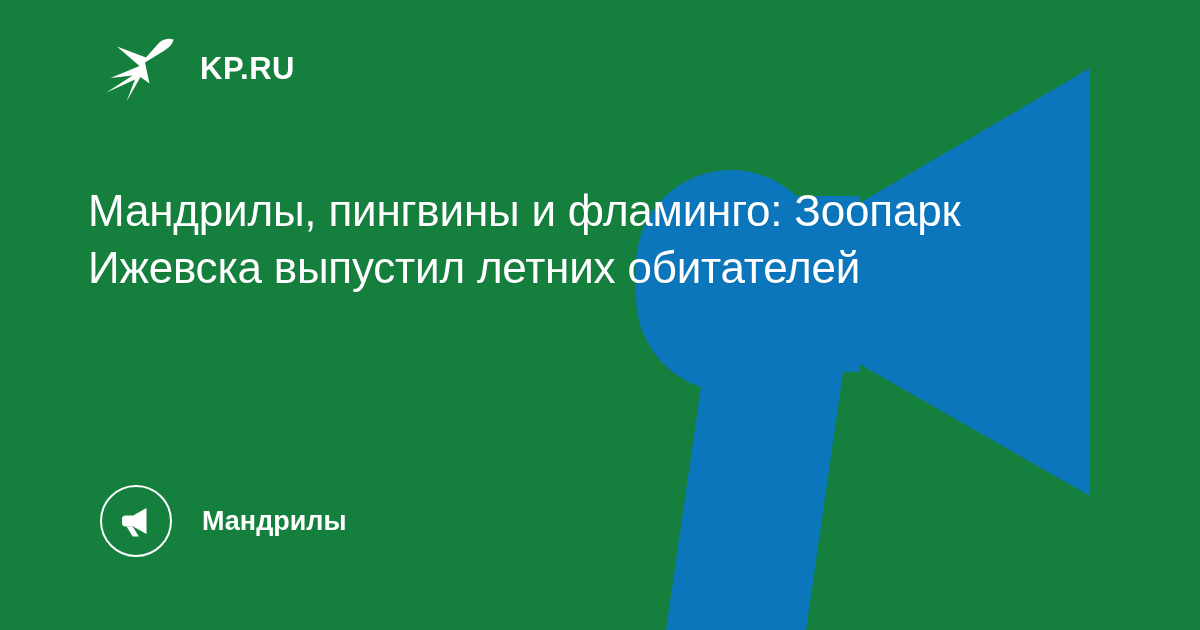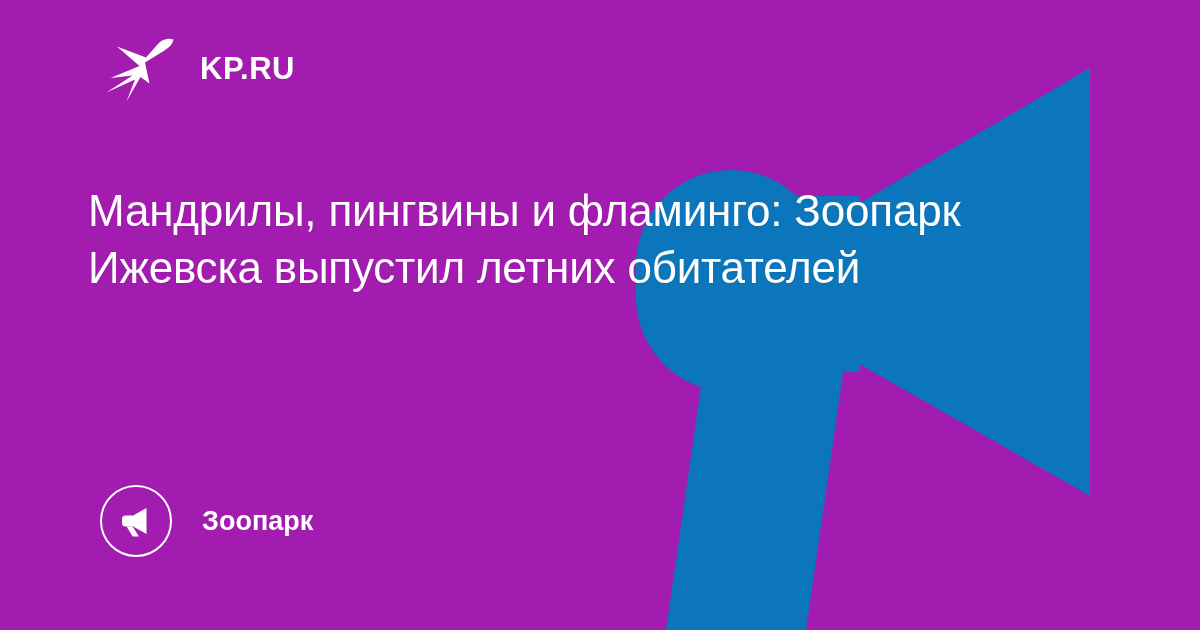--- a/index.html
+++ b/index.html
@@ -6,21 +6,21 @@
   html, body {
     margin: 0;
     padding: 0;
     background: #ffffff;
   }
   .card {
     position: relative;
     width: 1200px;
     height: 630px;
     overflow: hidden;
-    background: #a21caf;
+    background: #15803d;
     font-family: "Liberation Sans", "DejaVu Sans", sans-serif;
     -webkit-font-smoothing: antialiased;
   }
 
   
   .watermark {
     position: absolute;
     inset: 0;
     width: 1200px;
     height: 630px;
@@ -125,16 +125,16 @@
   <div class="category">
     <div class="category-badge">
       <svg width="36" height="36" viewBox="0 0 36 36" aria-hidden="true">
         <g fill="#ffffff">
           <path d="M7.5 12.5 h8.5 v11 h-8.5 a3.5 3.5 0 0 1 -3.5 -3.5 v-4 a3.5 3.5 0 0 1 3.5 -3.5 z"></path>
           <path d="M16 12 L28.5 5 L28.5 31 L16 24 Z"></path>
           <path d="M8.5 23.5 h6.2 l6.2 10 h-6.2 z"></path>
         </g>
       </svg>
     </div>
-    <div class="category-label">Зоопарк</div>
+    <div class="category-label">Мандрилы</div>
   </div>
 
 </div>
 
 </body></html>

